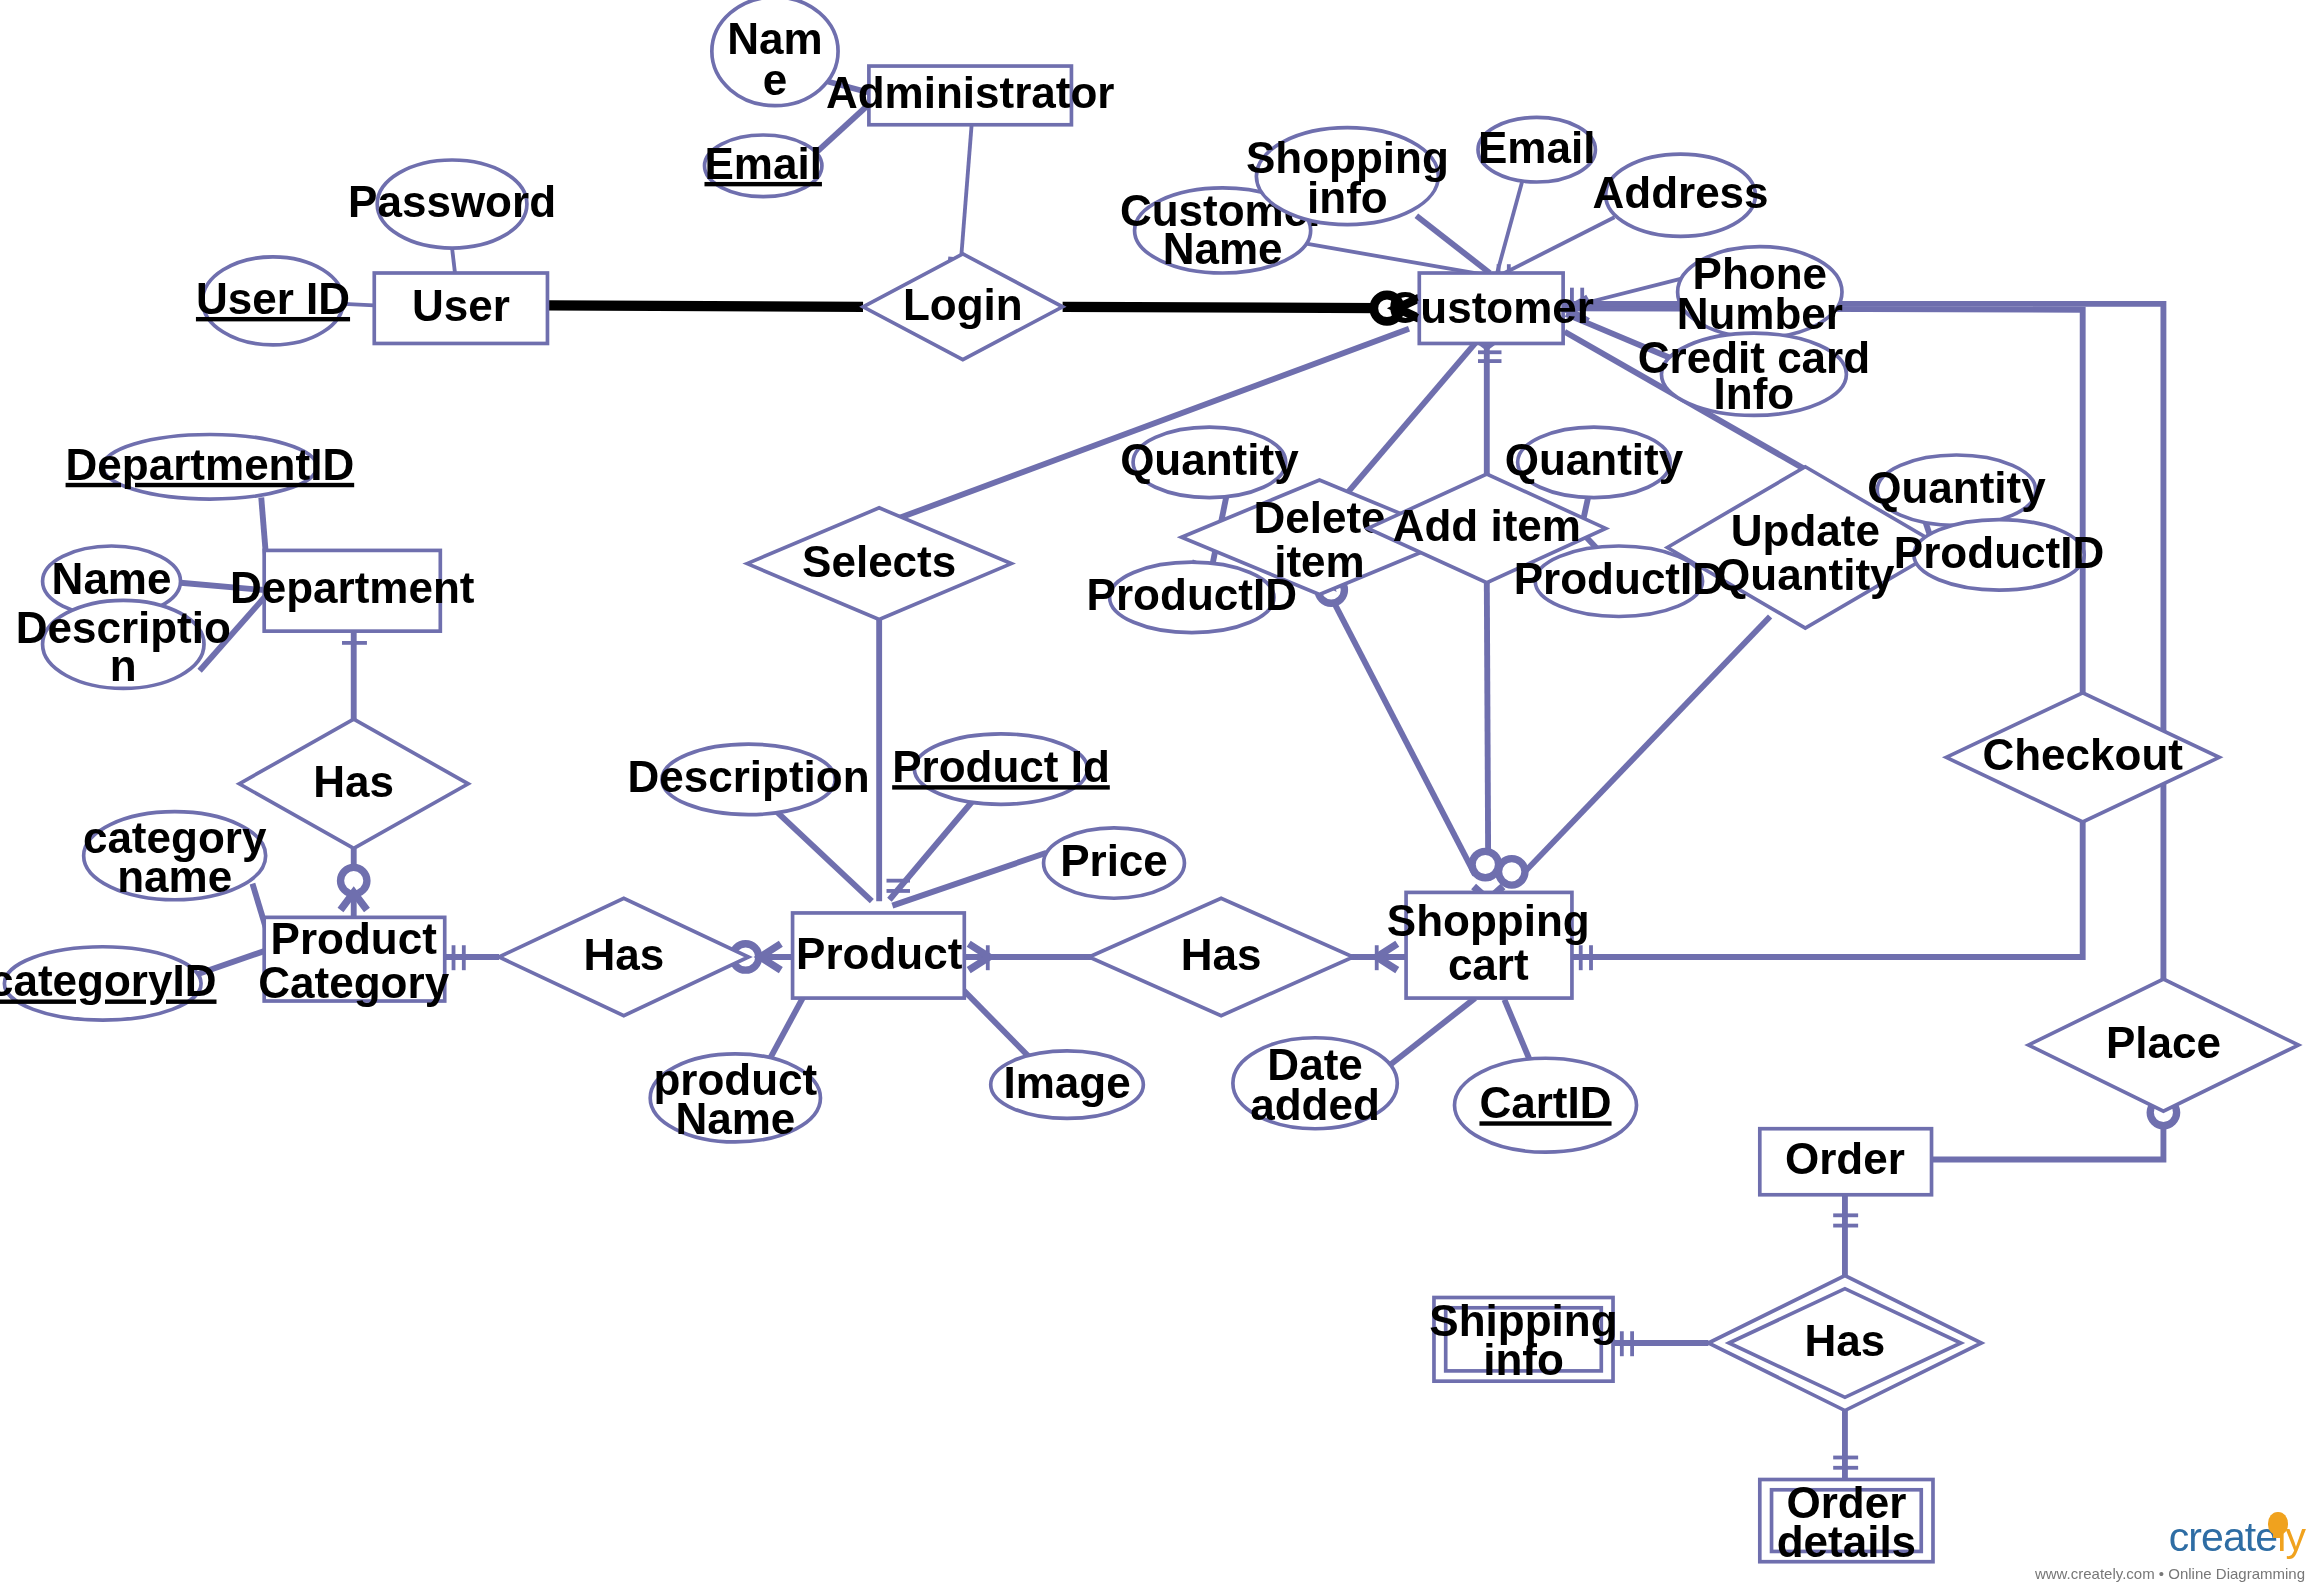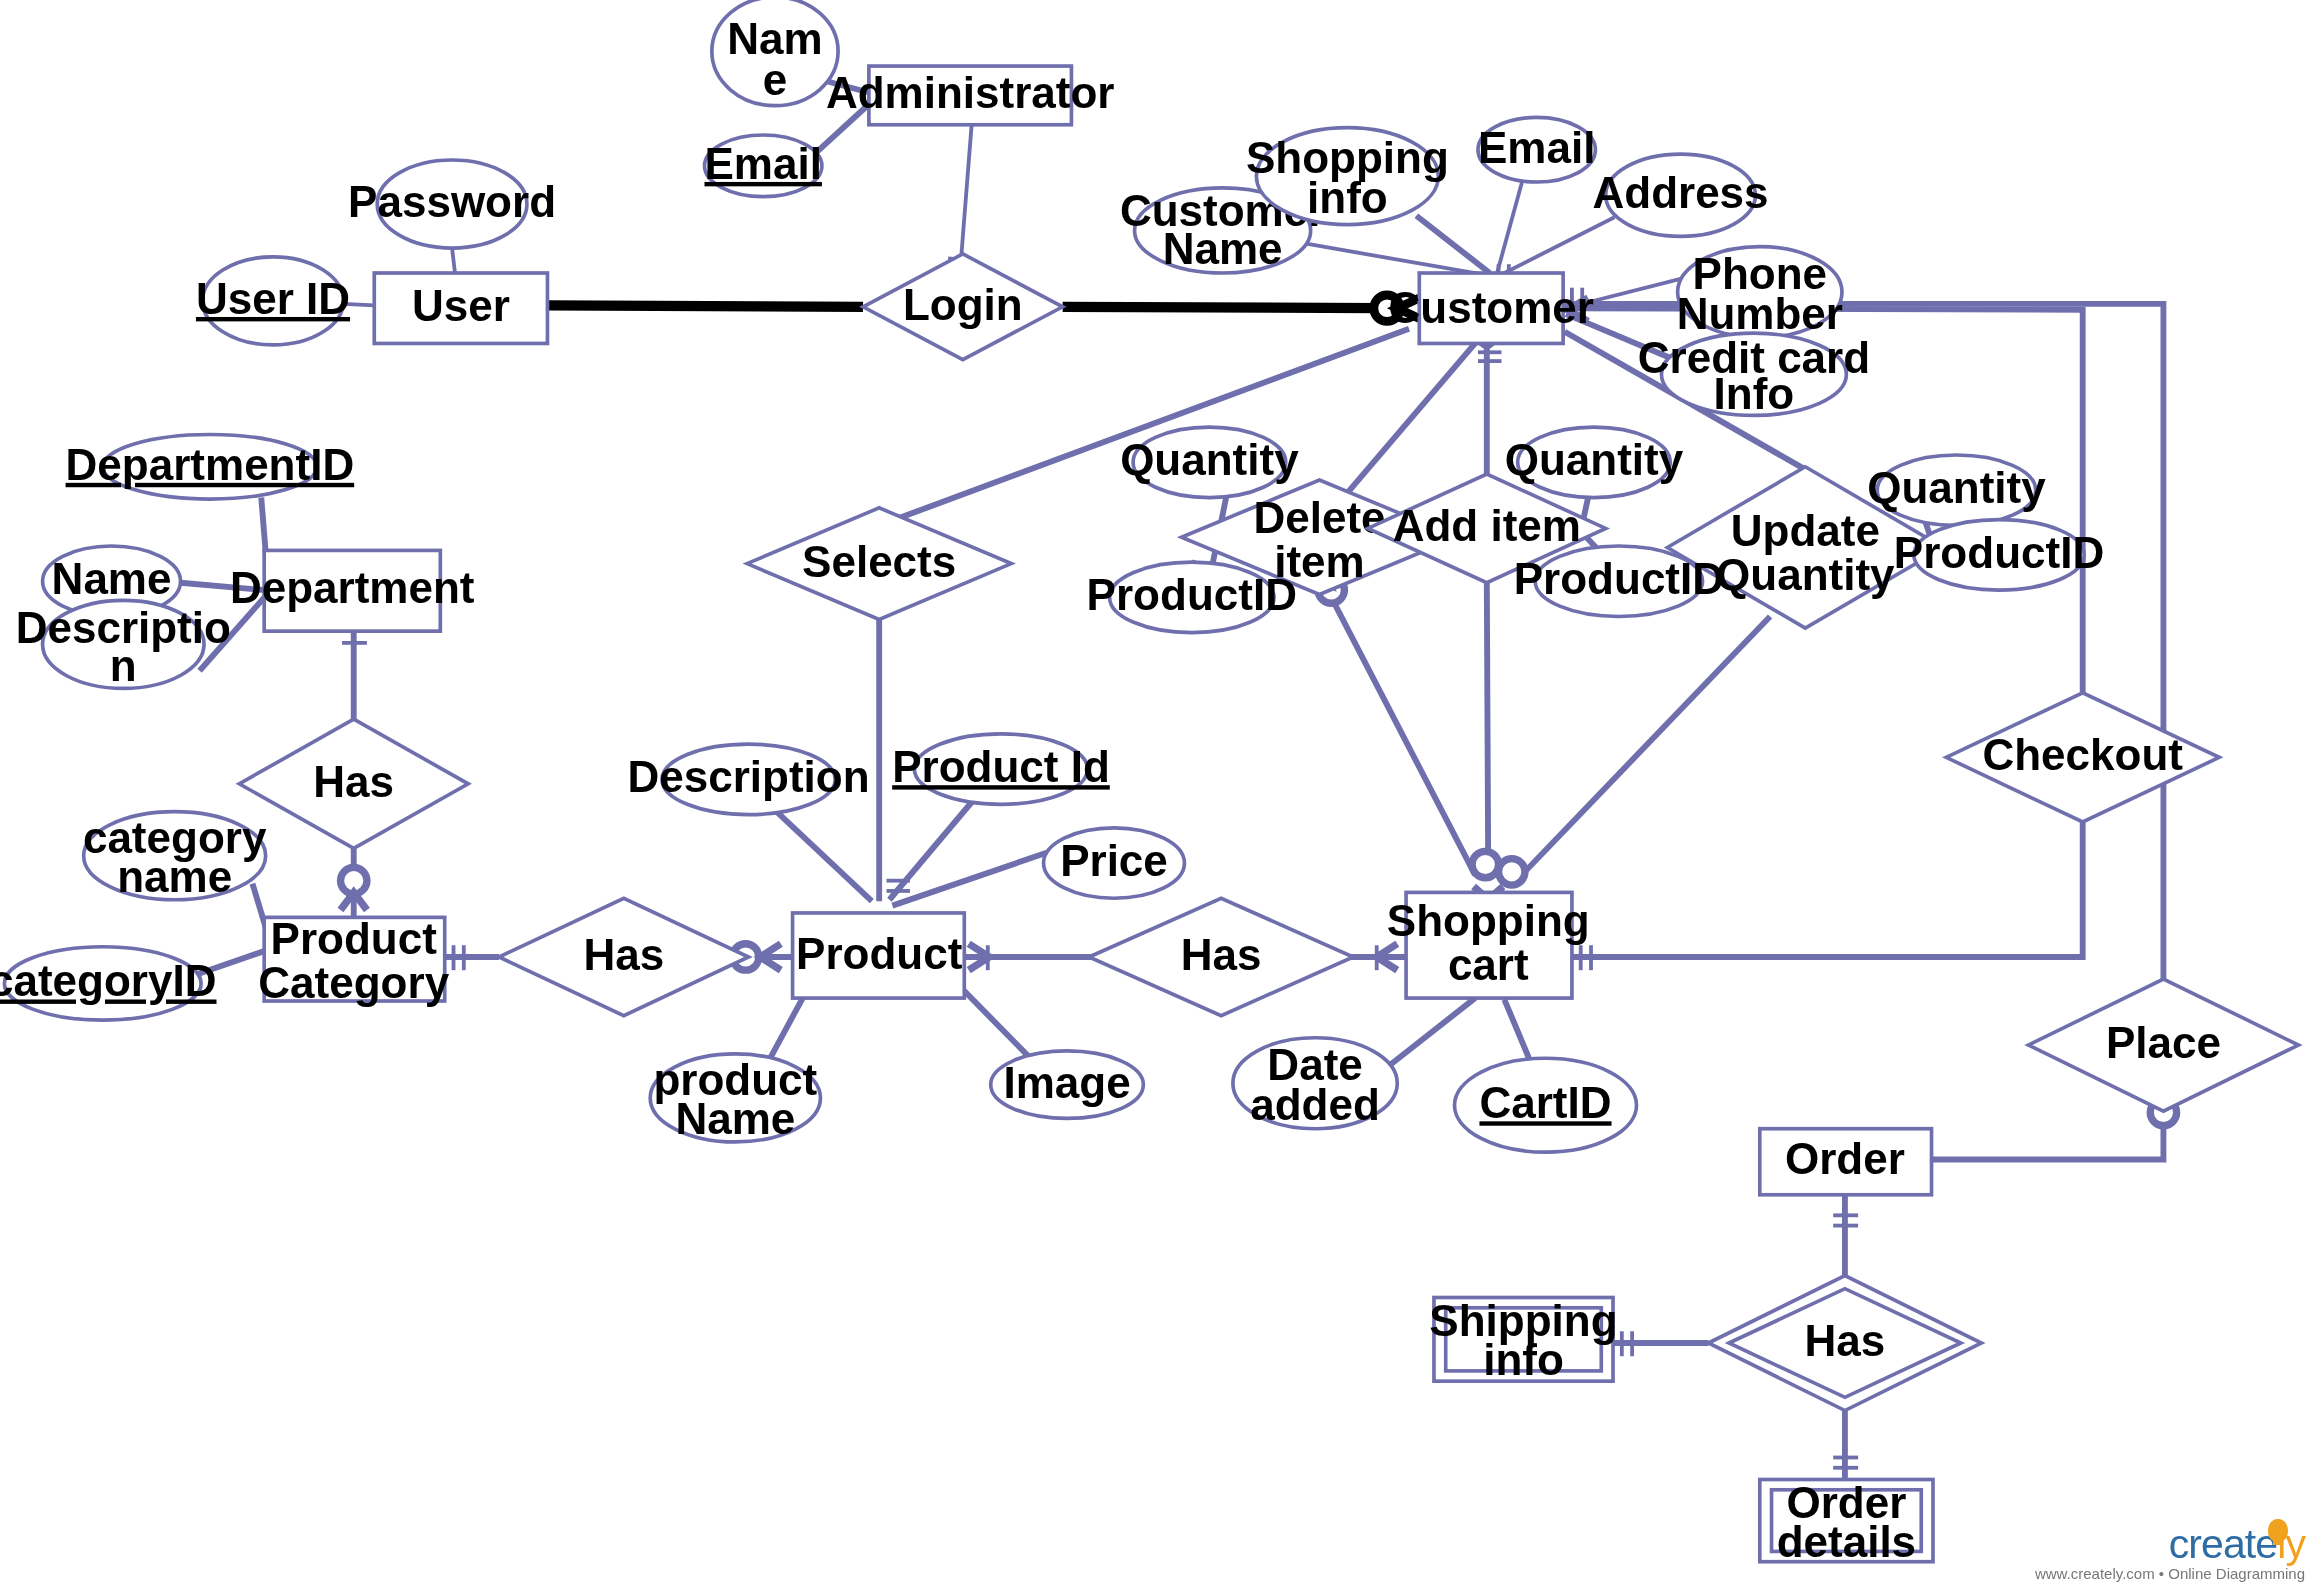--- a/index.html
+++ b/index.html
@@ -56,21 +56,21 @@
     letter-spacing: -0.9px;
     line-height: 1;
     white-space: nowrap;
   }
   .wm-c { color: #2E6DA4; margin-top: 20px; }
   .wm-l { color: #F0A21E; }
   .wm-sub {
     font-family: "Liberation Sans", sans-serif;
     font-size: 15px;
     color: #777777;
-    margin-top: 0;
+    margin-top: 7px;
     white-space: nowrap;
   }
   .wm-bulb {
     display: inline-block;
     position: relative;
     width: 0; height: 0;
   }
   .bulb-dot {
     position: absolute;
     left: -8.8px; top: -39px;

